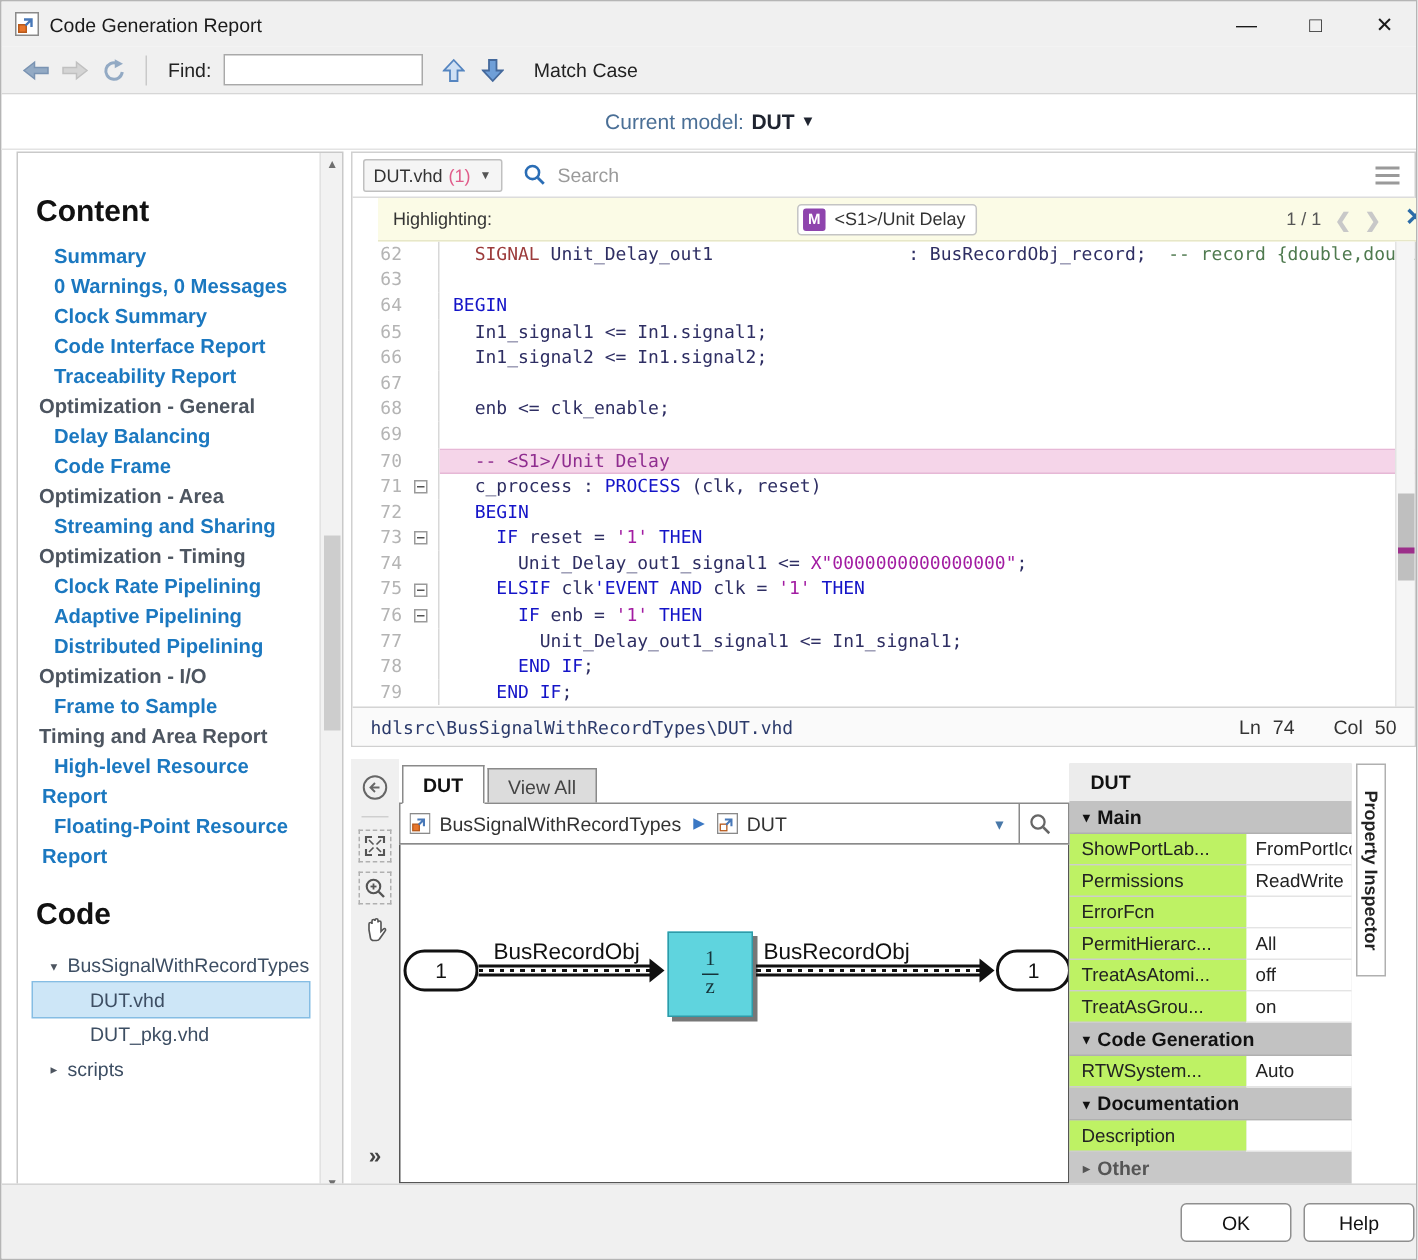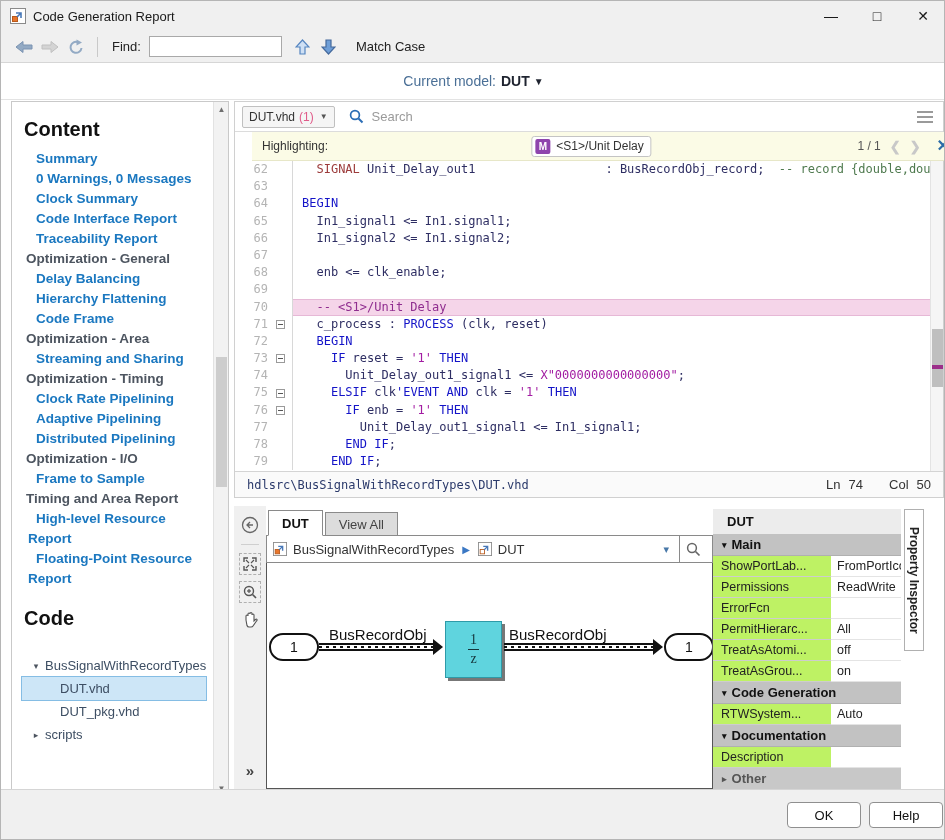--- a/index.html
+++ b/index.html
@@ -18,24 +18,24 @@
   .findbox{width:133px;height:21px;border:1px solid #a9a9a9;background:#fff;font-size:13px;padding:0 4px;font-family:"Liberation Sans",sans-serif;}
   .matchcase{font-size:13px;color:#222;margin-left:14px;}
   
   .curmodel{position:absolute;left:0;top:62px;width:945px;height:37px;display:flex;align-items:center;justify-content:center;font-size:14px;border-bottom:1px solid #e3e3e3;background:#fff;}
   .curmodel .lab{color:#4a6f96;}
   .curmodel .val{color:#1f2430;font-weight:bold;margin-left:5px;}
   .curmodel .car{color:#1f2430;font-size:10px;margin-left:4px;}
   
   .sidebar{position:absolute;left:10px;top:100px;width:218px;height:696px;border:1px solid #c9c9c9;background:#fff;overflow:hidden;}
   .sb-inner{position:absolute;left:0;top:0;width:200px;padding:10px 0 0 10px;}
-  .sb-h1{font-size:20px;font-weight:bold;color:#111;margin:6px 0 8px 2px;font-family:"Liberation Sans",sans-serif;}
+  .sb-h1{font-size:20px;font-weight:bold;color:#111;margin:18px 0 8px 2px;font-family:"Liberation Sans",sans-serif;}
   .nav-link{font-size:13.5px;font-weight:bold;color:#1b78c0;line-height:20px;padding-left:6px;text-indent:8px;cursor:pointer;}
   .nav-header{font-size:13.5px;font-weight:bold;color:#4d5560;line-height:20px;padding-left:4px;}
-  .sb-h2{font-size:20px;font-weight:bold;color:#111;margin:18px 0 24px 2px;}
+  .sb-h2{font-size:20px;font-weight:bold;color:#111;margin:18px 0 10px 2px;}
   .tree-item{font-size:13px;color:#3d4e63;height:23px;display:flex;align-items:center;cursor:pointer;position:relative;}
   .tree-item .arr{width:12px;font-size:9px;color:#4d5560;display:inline-block;text-align:center;margin-right:3px;}
   .tree-item.lvl1{padding-left:38px;}
   .tree-item.lvl0{padding-left:8px;}
   .tree-item.sel{background:#cde6f7;outline:1px solid #85bde4;width:184px;}
   .sb-scroll{position:absolute;right:0;top:0;width:15px;height:100%;background:#f2f2f2;border-left:1px solid #e2e2e2;}
   .sb-scroll .sarr{position:absolute;left:0;width:15px;height:15px;font-size:8px;color:#6f6f6f;display:flex;align-items:center;justify-content:center;}
   .sb-thumb{position:absolute;left:2px;top:255px;width:11px;height:130px;background:#cdcdcd;}
   
   .codepanel{position:absolute;left:233px;top:100px;width:710px;height:397px;border:1px solid #d0d0d0;background:#fff;}
@@ -180,21 +180,20 @@
     <div class="sb-inner">
       <div class="sb-h1">Content</div>
       <div id="content-nav">
           <div class="nav-link">Summary</div>
           <div class="nav-link">0 Warnings, 0 Messages</div>
           <div class="nav-link">Clock Summary</div>
           <div class="nav-link">Code Interface Report</div>
           <div class="nav-link">Traceability Report</div>
           <div class="nav-header">Optimization - General</div>
           <div class="nav-link">Delay Balancing</div>
-          <div class="nav-link">Hierarchy Flattening</div>
           <div class="nav-link">Code Frame</div>
           <div class="nav-header">Optimization - Area</div>
           <div class="nav-link">Streaming and Sharing</div>
           <div class="nav-header">Optimization - Timing</div>
           <div class="nav-link">Clock Rate Pipelining</div>
           <div class="nav-link">Adaptive Pipelining</div>
           <div class="nav-link">Distributed Pipelining</div>
           <div class="nav-header">Optimization - I/O</div>
           <div class="nav-link">Frame to Sample</div>
           <div class="nav-header">Timing and Area Report</div>

